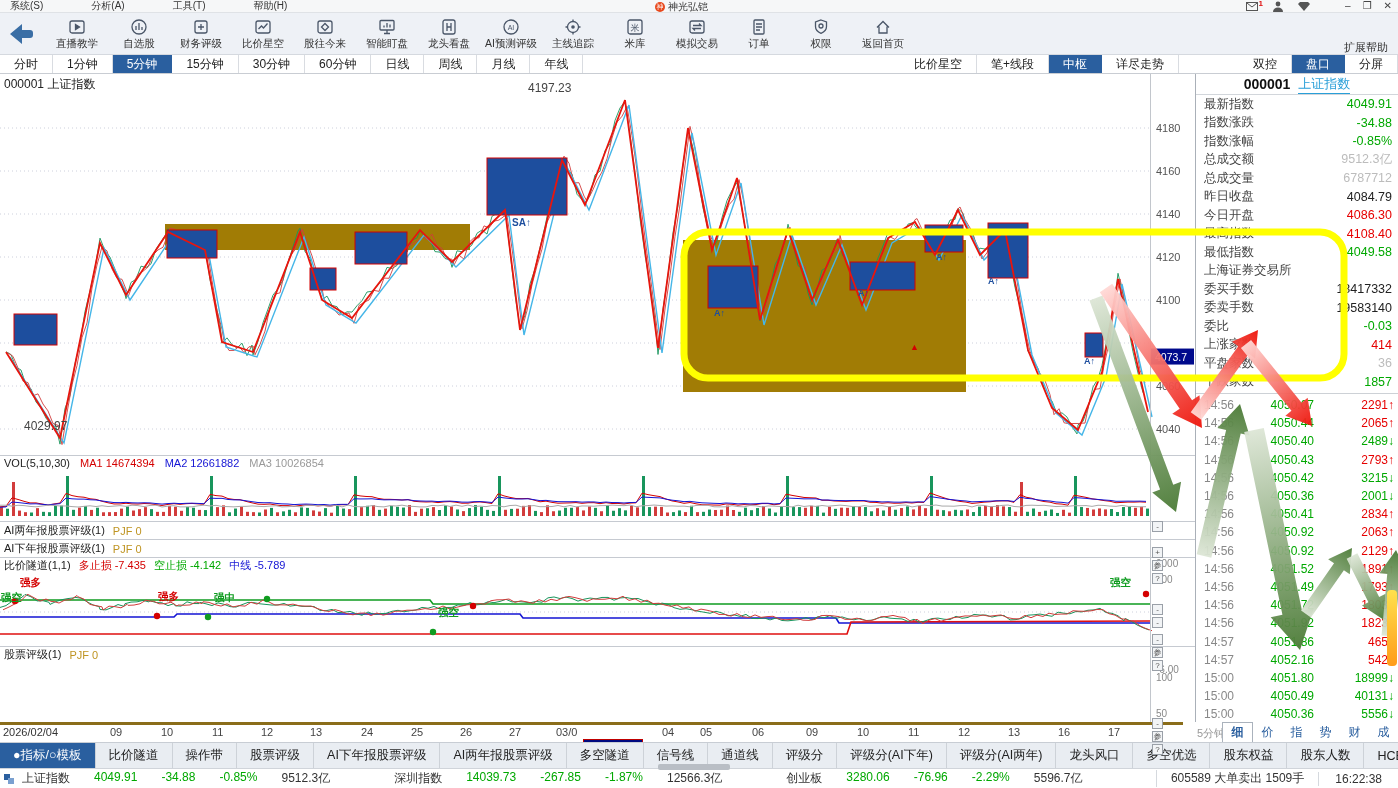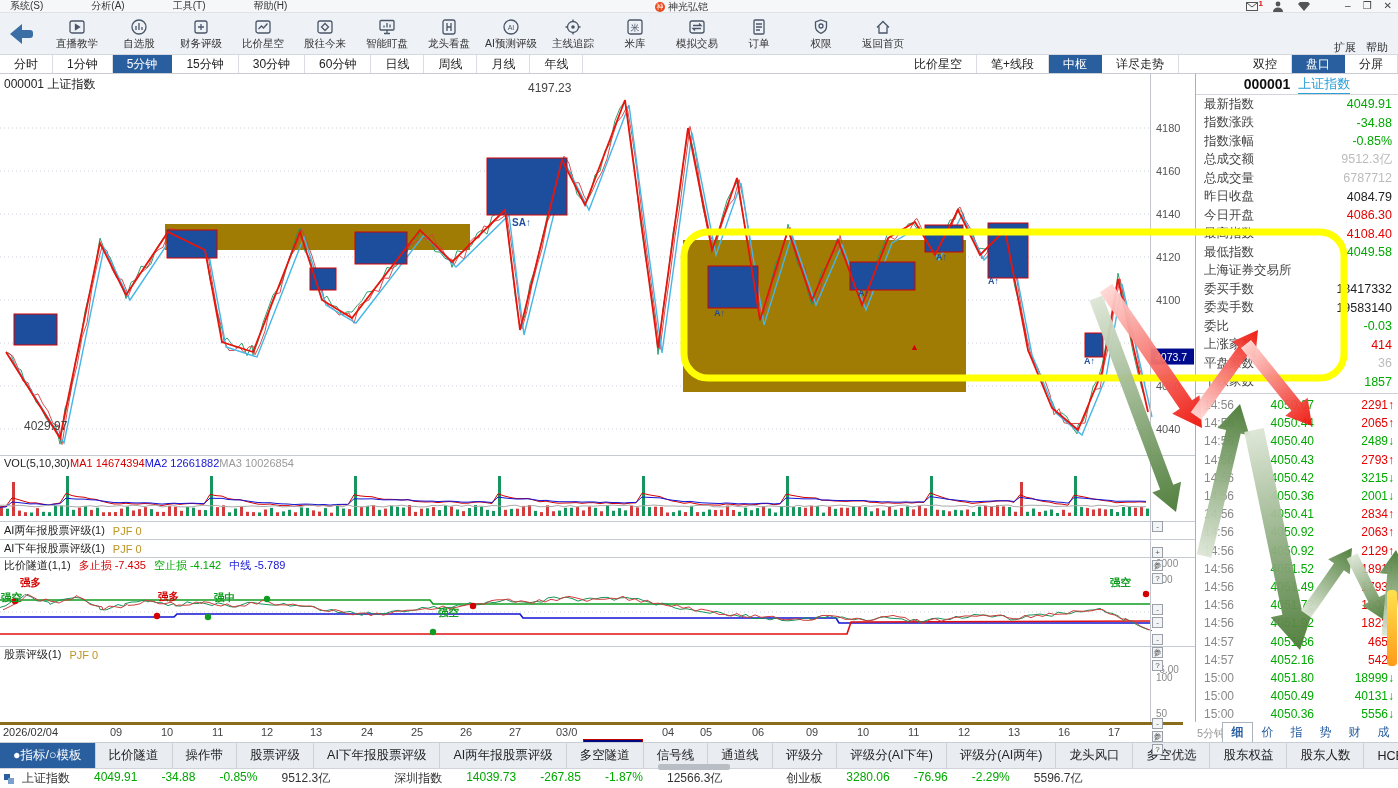--- a/index.html
+++ b/index.html
@@ -18,34 +18,34 @@
   .tb-ico svg{display:block;}
   .mail-badge{position:absolute;top:-2px;right:-5px;color:#e01010;font-size:8px;font-weight:bold;}
   .winctl{position:absolute;right:6px;top:0;display:flex;gap:12px;font-size:10px;color:#444;}
   
   .toolbar{position:absolute;left:0;top:13px;width:100%;height:42px;background:#eef1f6;
            border-bottom:1px solid #d5d9df;display:flex;align-items:center;}
   .backbtn{width:46px;display:flex;justify-content:center;align-items:center;cursor:pointer;}
   .tool-item{width:62px;display:flex;flex-direction:column;align-items:center;gap:1px;cursor:pointer;}
   .tool-item .ticon{height:19px;display:flex;align-items:flex-end;}
   .tool-item .tlabel{font-size:10.5px;color:#333;white-space:nowrap;}
-  .toolbar-right{position:absolute;right:10px;top:27px;font-size:11px;color:#333;display:flex;gap:10px;}
+  .toolbar-right{position:absolute;right:10px;top:27px;font-size:11px;color:#333;display:flex;gap:0;}
   
   .periodbar{position:absolute;left:0;top:55px;width:100%;height:19px;background:#fff;
              border-bottom:1px solid #c9cdd3;font-size:12px;display:flex;align-items:stretch;}
   .ptab{padding:0 14px;display:flex;align-items:center;border-right:1px solid #d9dce1;color:#222;cursor:pointer;}
   .ptab.sel{background:#2a5f9f;color:#fff;border-right-color:#2a5f9f;}
   .pright{position:absolute;right:0;top:0;height:18px;display:flex;align-items:stretch;}
   .gap36{width:60px;}
   
   .content{position:absolute;left:0;top:74px;width:1398px;height:648px;display:flex;}
   .chartcol{position:relative;width:1195px;height:648px;background:#fff;}
   .mainchart{position:relative;width:1195px;height:381px;}
   .chart-symbol{position:absolute;left:4px;top:2px;font-size:12px;color:#222;z-index:3;}
-  .vol-label{height:15px;font-size:11px;display:flex;align-items:center;padding-left:4px;border-top:1px solid #c6cad1;}
+  .vol-label{height:15px;font-size:11px;display:flex;gap:10px;align-items:center;padding-left:4px;border-top:1px solid #c6cad1;}
   .vol-label .t1{color:#222;}
   .lab-red{color:#d40000;} .lab-blue{color:#1414d4;} .lab-gray{color:#9a9a9a;} .lab-green{color:#00a800;} .lab-gold{color:#bf9422;}
   .thin-panel{height:18px;border-top:1px solid #c6cad1;font-size:11px;display:flex;gap:8px;align-items:center;padding-left:4px;}
   .tunnel-label{height:15px;border-top:1px solid #c6cad1;font-size:11px;display:flex;gap:8px;align-items:center;padding-left:4px;}
   .srating-label{height:16px;border-top:1px solid #c6cad1;font-size:11px;display:flex;gap:8px;align-items:center;padding-left:4px;}
   .srating-area{position:relative;height:66px;}
   .axis-sep{position:absolute;left:1150px;top:0;height:648px;border-left:1px solid #c2c6cc;z-index:2;}
   .pbtns{position:absolute;left:1152px;z-index:4;display:flex;flex-direction:column;gap:2px;}
   .pbtn{width:11px;height:11px;border:1px solid #9aa0a8;background:#f2f4f6;color:#555;font-size:8px;
         line-height:9px;text-align:center;cursor:pointer;}
@@ -867,20 +867,24 @@
         <span class="c-green">-1.87%</span>
         <span>12566.3亿</span>
       </span>
       <span class="sb-group">
         <span>创业板</span>
         <span class="c-green">3280.06</span>
         <span class="c-green">-76.96</span>
         <span class="c-green">-2.29%</span>
         <span>5596.7亿</span>
       </span>
+    <span class="sb-right">
+      <span class="sb-big">605589 大单卖出 1509手</span>
+      <span class="sb-time">16:22:38</span>
+    </span>
   </div>
 
   <svg class="overlay" id="svg-overlay">
       <defs>
         <linearGradient id="g0" gradientUnits="userSpaceOnUse" x1="1096" y1="298" x2="1176" y2="512">
           <stop offset="0" stop-color="#dde6d6"></stop>
           <stop offset="1" stop-color="#4a7a35"></stop>
         </linearGradient>
         <linearGradient id="g1" gradientUnits="userSpaceOnUse" x1="1106" y1="288" x2="1202" y2="428">
           <stop offset="0" stop-color="#ffd9d6"></stop>

